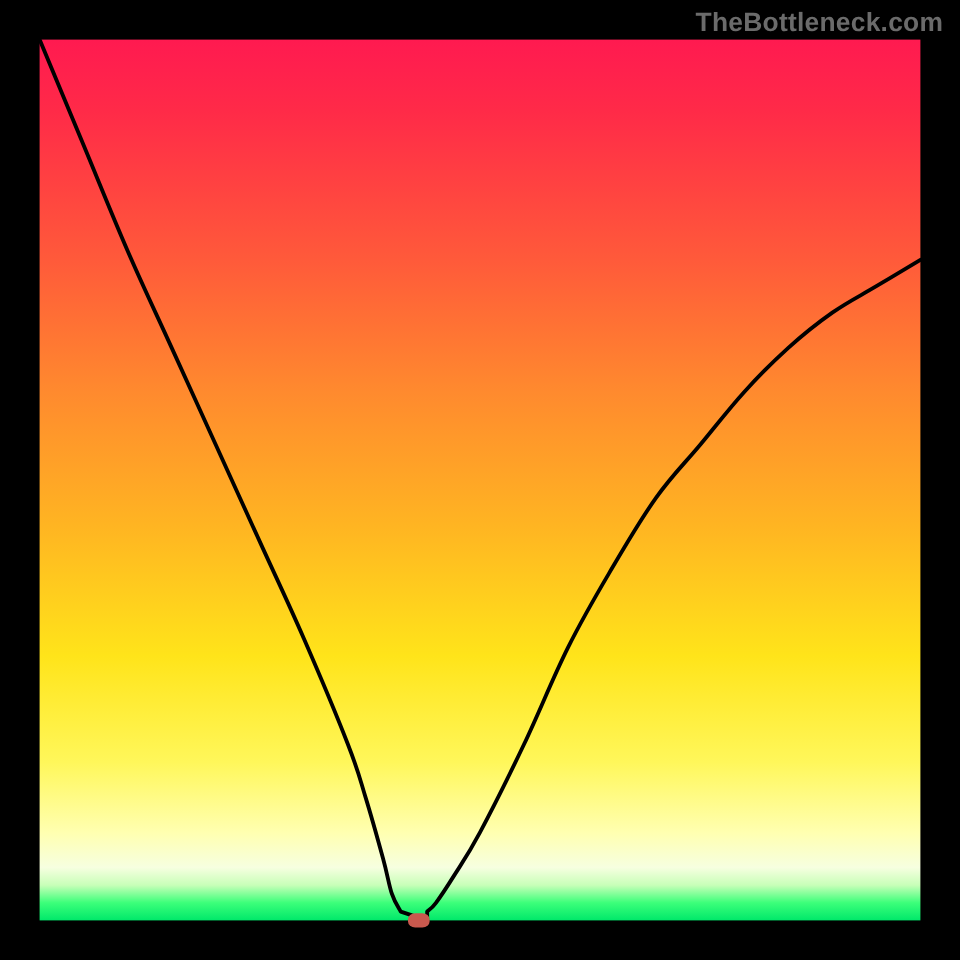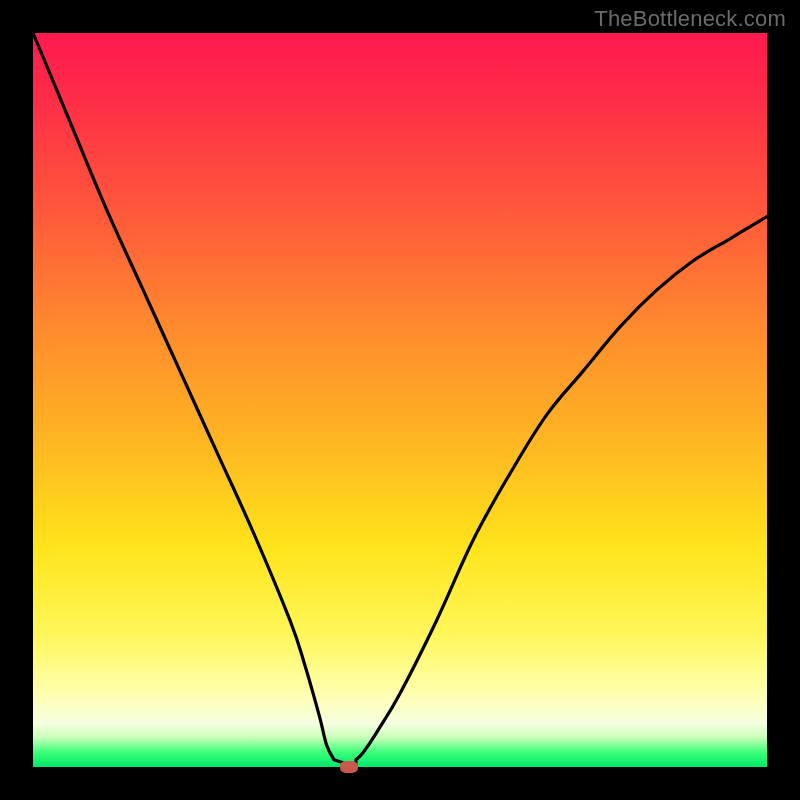--- a/index.html
+++ b/index.html
@@ -41,21 +41,21 @@
       #3cff7a 98%,
       #00e86a 100%
     );
   }
   .watermark {
     position: absolute;
     top: 6px;
     right: 14px;
     color: #6b6b6b;
     font-size: 22px;
-    font-weight: 400;
+    font-weight: 700;
     letter-spacing: 0.2px;
     user-select: none;
   }
   svg.curve {
     position: absolute;
     left: 0;
     top: 0;
     width: 734px;
     height: 734px;
     overflow: visible;

